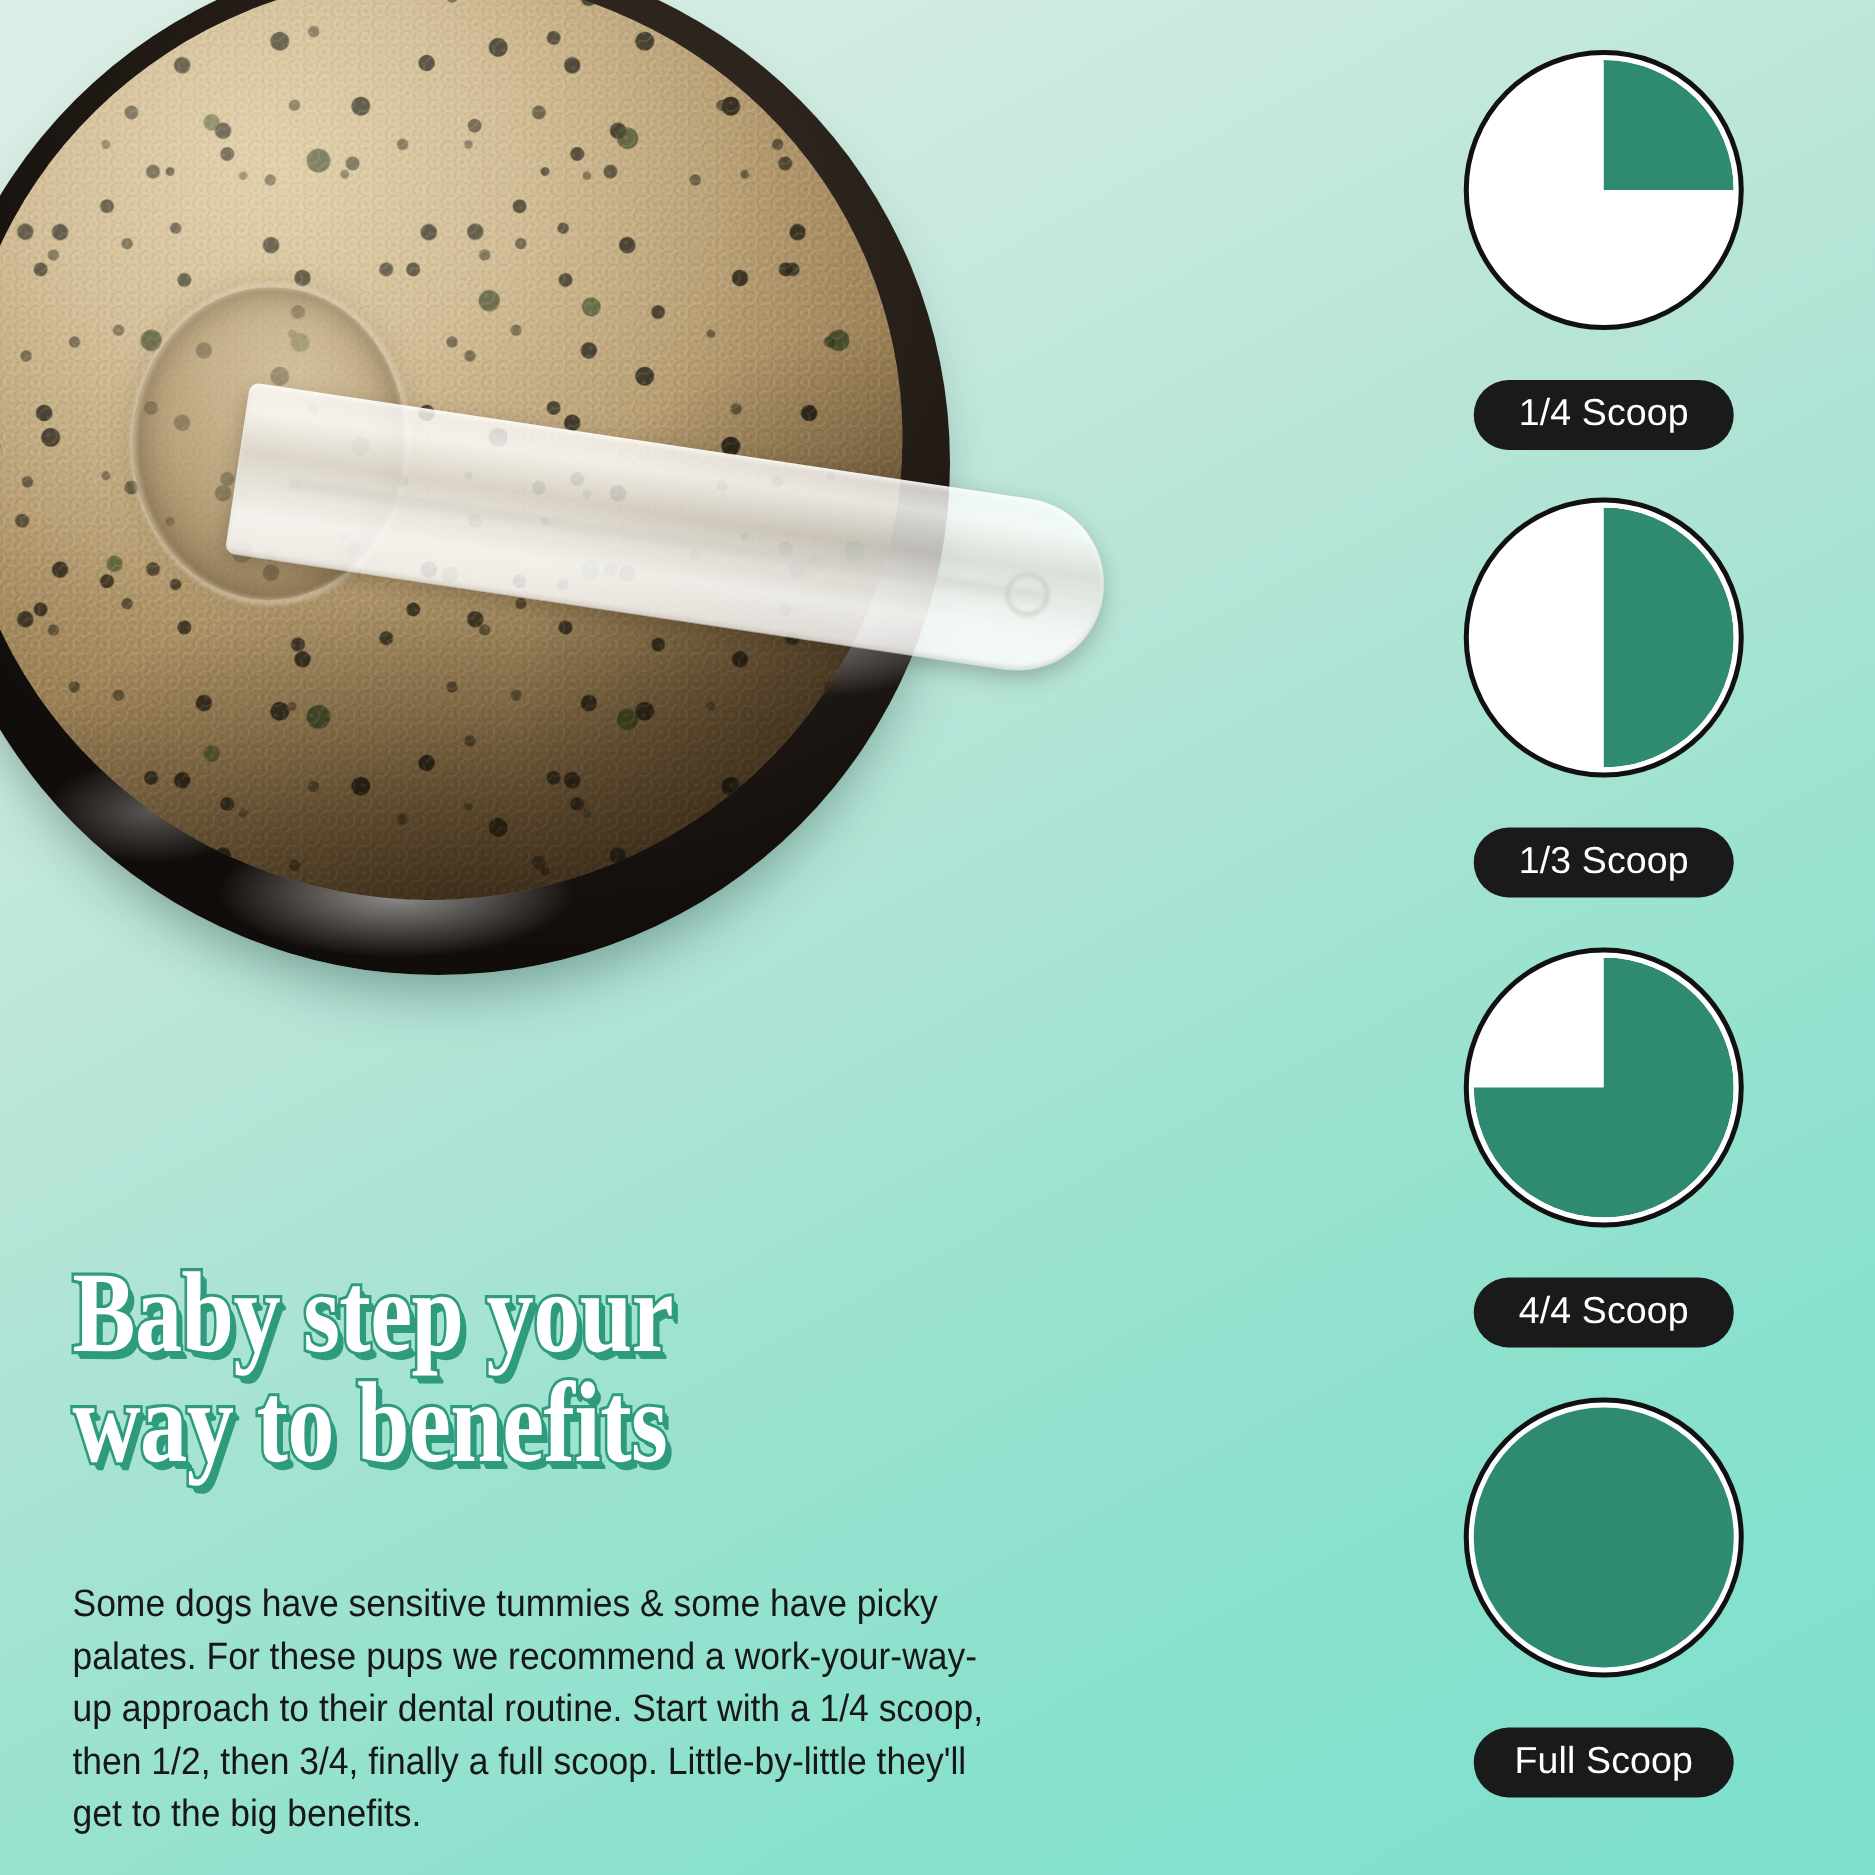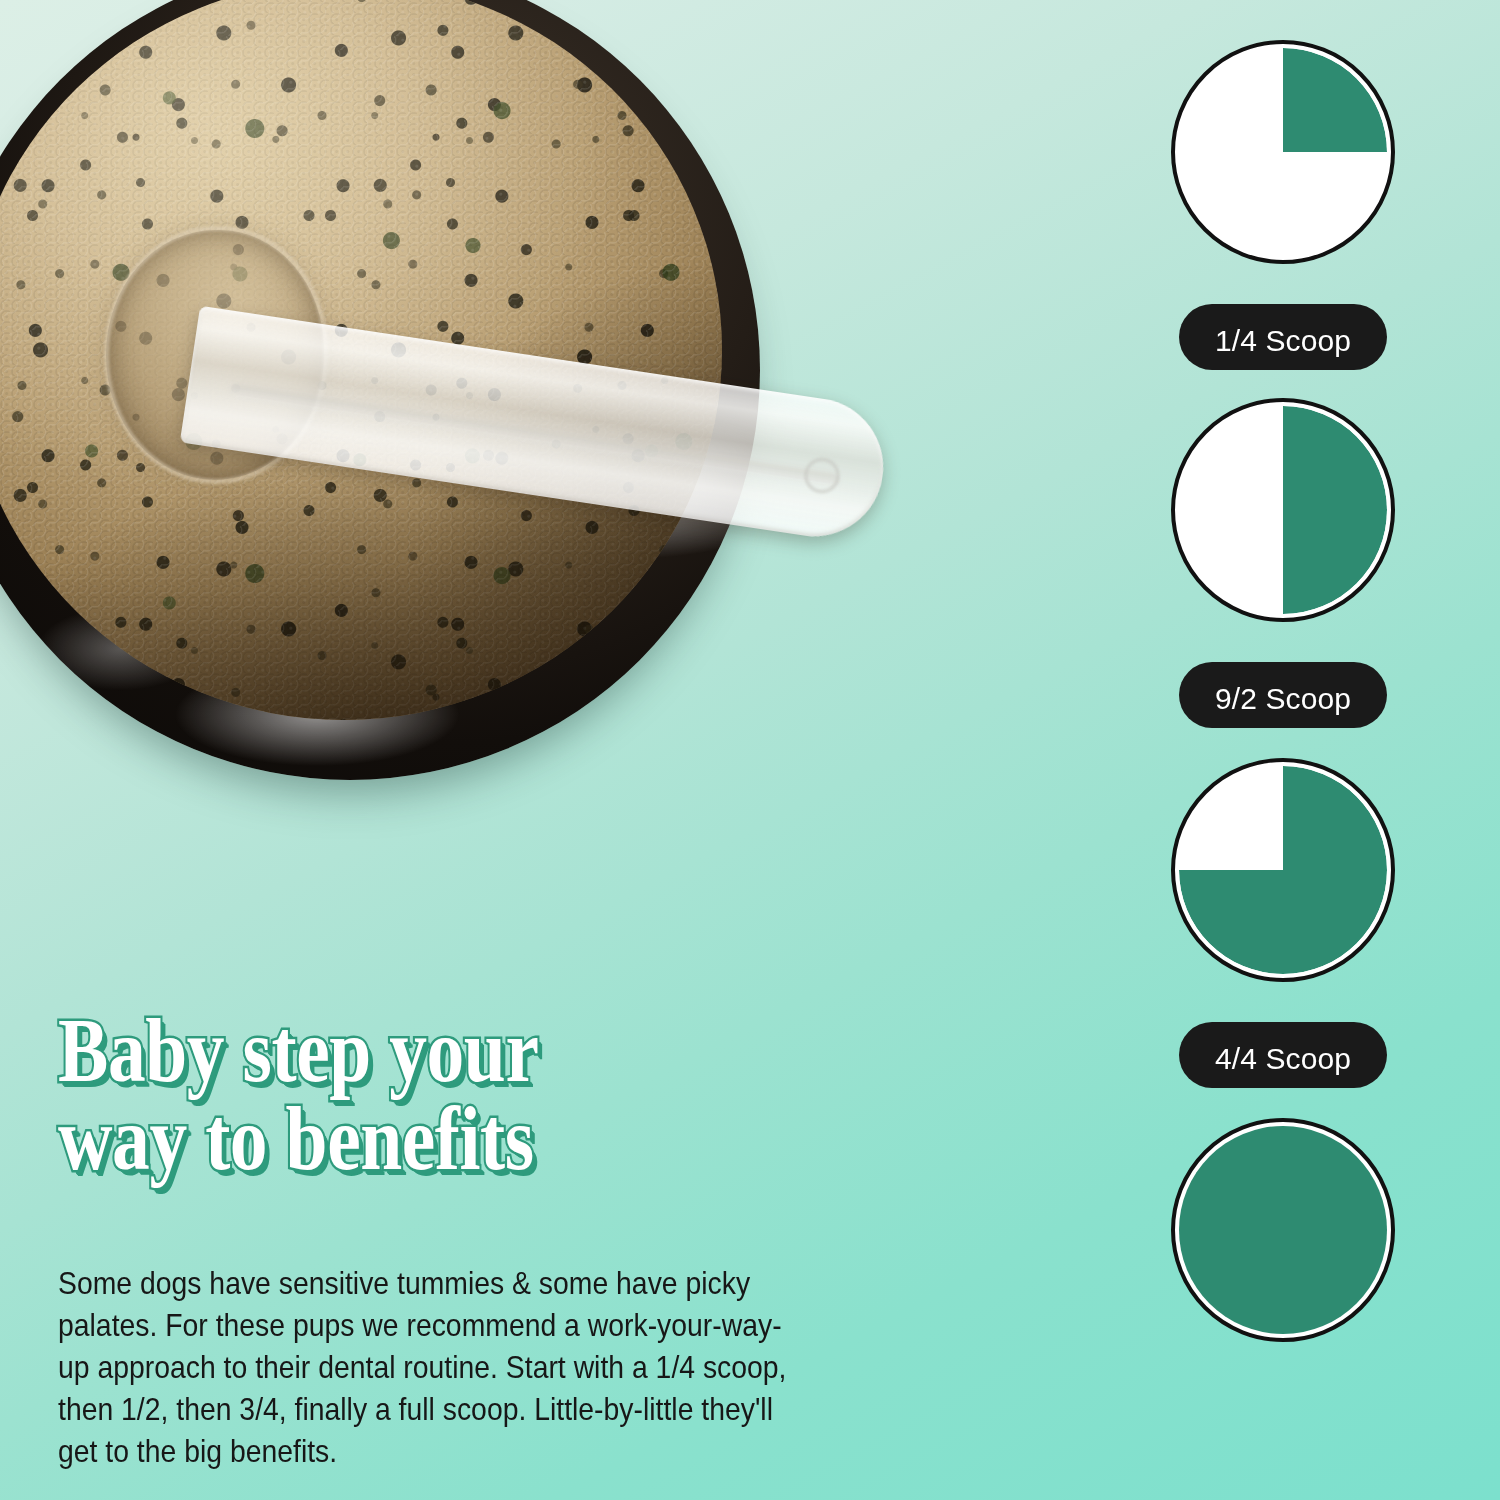--- a/index.html
+++ b/index.html
@@ -305,21 +305,21 @@
   }
   .pill {
     margin: 0 auto;
     background: #1a1a1a;
     border-radius: 999px;
     color: #ffffff;
     font-family: "Liberation Sans", sans-serif;
     font-size: 30px;
     letter-spacing: 0.1px;
     text-align: center;
-    padding: 20px 0 12px 0;
+    padding: 10px 0 12px 0;
     width: 208px;
     box-sizing: border-box;
   }
 </style>
 </head>
 <body>
 
 <div class="canvas">
 
   <div class="photo">
@@ -364,21 +364,21 @@
       <div class="dial-wrap">
         <div class="dial">
           <div class="dial-inner">
             <svg class="wedge" viewBox="0 0 100 100">
               <path d="M50 50 L50 0 A50 50 0 0 1 50 100 Z" fill="#2e8b71"></path>
             </svg>
           </div>
         </div>
       </div>
       <div style="height:40px"></div>
-      <div class="pill">9/2 Scoop</div>
+      <div class="pill">1/3 Scoop</div>
     </div>
 
     <div class="scale-step" style="top:718px;">
       <div class="dial-wrap">
         <div class="dial">
           <div class="dial-inner">
             <svg class="wedge" viewBox="0 0 100 100">
               <path d="M50 50 L50 0 A50 50 0 1 1 0 50 Z" fill="#2e8b71"></path>
             </svg>
           </div>
@@ -388,17 +388,18 @@
       <div class="pill">4/4 Scoop</div>
     </div>
 
     <div class="scale-step" style="top:1078px;">
       <div class="dial-wrap">
         <div class="dial">
           <div class="dial-inner" style="background:#2e8b71;"></div>
         </div>
       </div>
       <div style="height:40px"></div>
+      <div class="pill">Full Scoop</div>
     </div>
 
   </div>
 
 </div>
 
 </body></html>

